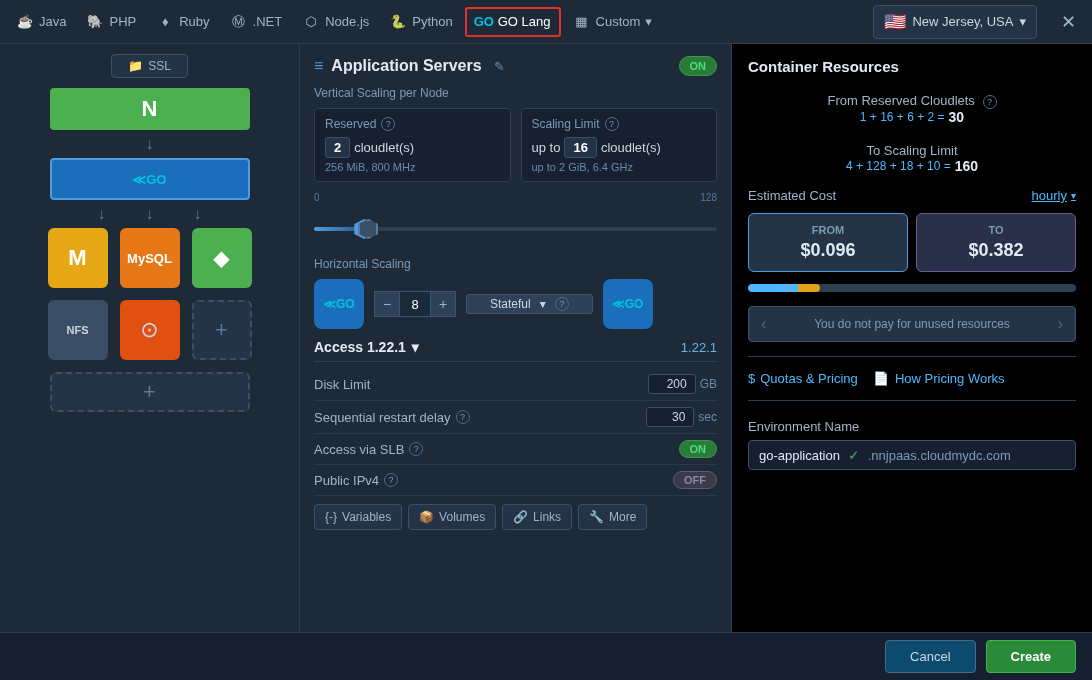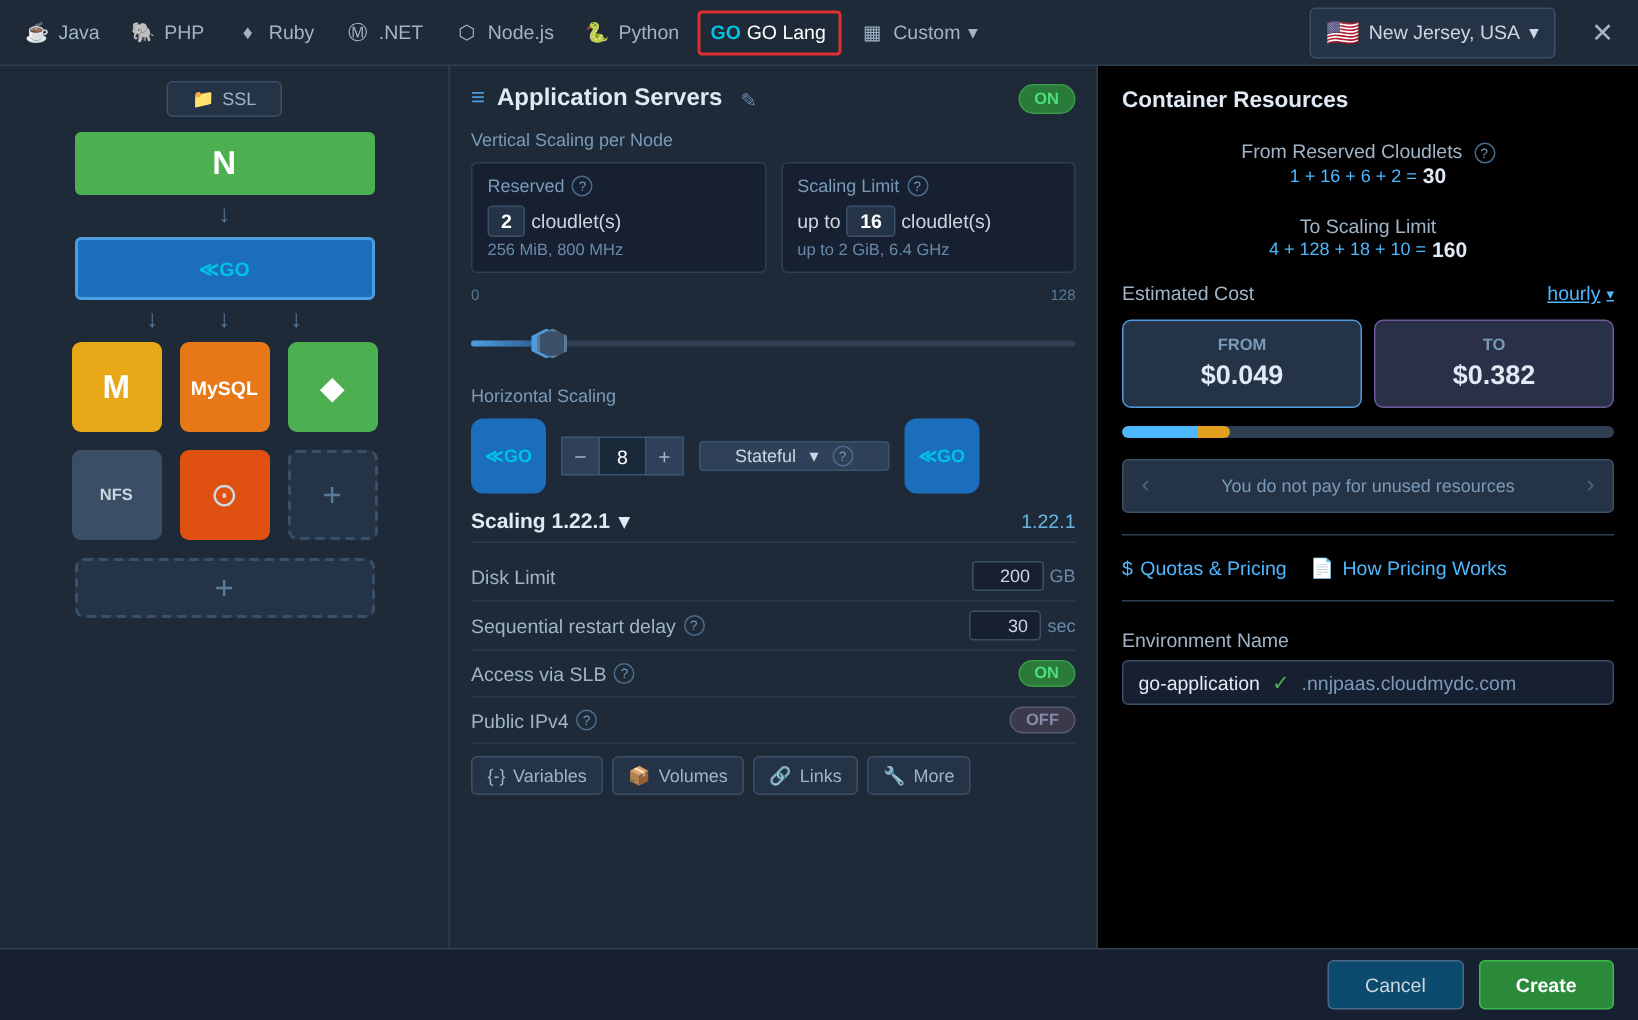--- a/index.html
+++ b/index.html
@@ -773,21 +773,21 @@
           <span class="help-icon">?</span>
         </div>
         <div class="go-icon-box">
           <span style="color:#00c3e3;font-size:12px;font-weight:bold;">≪GO</span>
         </div>
       </div>
     </div>
 
     <div class="golang-row">
       <div class="golang-label">
-        <span>Scaling 1.22.1</span>
+        <span>Access 1.22.1</span>
         <span>▾</span>
       </div>
       <span class="golang-version">1.22.1</span>
     </div>
 
     <div class="field-row">
       <div class="field-label">
         <span>Disk Limit</span>
       </div>
       <div class="field-value">
@@ -873,21 +873,21 @@
       <span class="cost-label">Estimated Cost</span>
       <div class="hourly-select">
         <span>hourly</span>
         <span class="chevron-icon">▾</span>
       </div>
     </div>
 
     <div class="price-cards">
       <div class="price-card price-card-from">
         <div class="price-card-label">FROM</div>
-        <div class="price-card-value">$0.049</div>
+        <div class="price-card-value">$0.096</div>
       </div>
       <div class="price-card price-card-to">
         <div class="price-card-label">TO</div>
         <div class="price-card-value">$0.382</div>
       </div>
     </div>
 
     <div style="position:relative; height:10px; margin:2px 0;">
       <div style="height:8px; background:#2e3f52; border-radius:4px; overflow:hidden;">
         <div style="height:8px; background: linear-gradient(to right, #4db8ff 70%, #e0a020 30%); width:22%; border-radius:4px;"></div>

